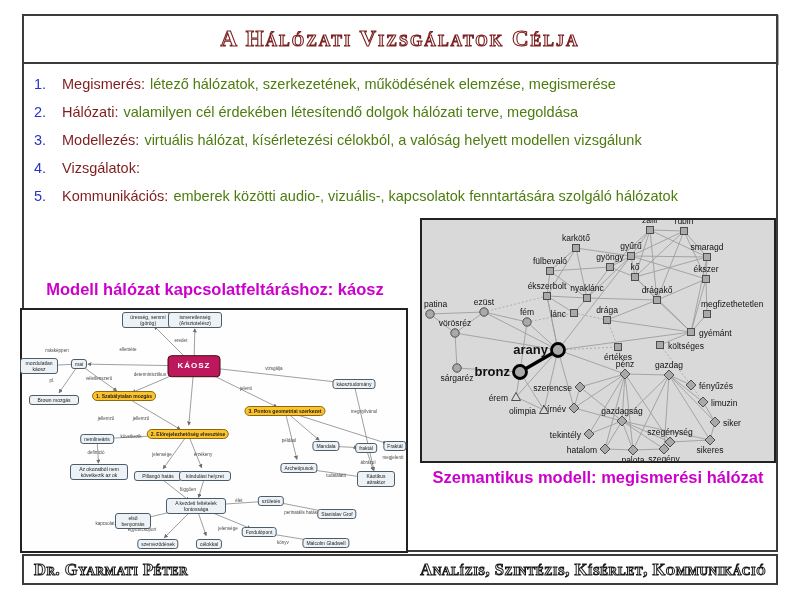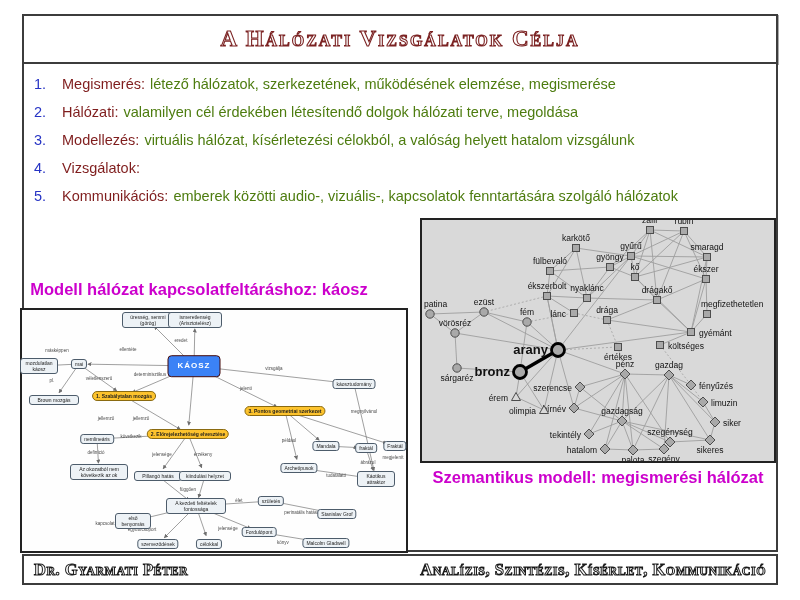--- a/index.html
+++ b/index.html
@@ -11,30 +11,30 @@
   .outl-red{color:#7b2222;-webkit-text-fill-color:#fdfdfd;-webkit-text-stroke:1.1px #7b2222;}
   .outl-black{color:#1a1a1a;-webkit-text-fill-color:#fdfdfd;-webkit-text-stroke:1px #1a1a1a;}
   #page-title{font-size:23px;letter-spacing:2px;font-weight:bold;}
   #main-box{left:22px;top:62px;width:756px;height:490px;}
   #goal-list{position:absolute;left:34px;top:76px;width:730px;}
   .li{display:flex;margin-bottom:10.5px;font-size:14.5px;line-height:1.2;}
   .li .num{color:#2633c4;width:28px;flex:0 0 28px;}
   .li .kw{color:#7f1d1d;margin-right:5px;white-space:nowrap;}
   .li .desc{color:#4d7c0f;}
   .caption{position:absolute;text-align:center;color:#cc00cc;font-weight:bold;font-size:16.5px;}
-  #caption-left{left:5px;top:280px;width:388px;}
+  #caption-left{left:21px;top:280px;width:388px;}
   #caption-right{left:420px;top:468px;width:356px;}
   #concept-map{position:absolute;left:20px;top:308px;width:388px;height:245px;background:#fefefe;border:2px solid #222;box-sizing:border-box;}
   #network-fig{position:absolute;left:420px;top:218px;width:356px;height:245px;background:#d9d9d9;border:2px solid #222;box-sizing:border-box;}
   #concept-map svg,#network-fig svg{position:absolute;left:0;top:0;}
   .cnode{position:absolute;transform:translate(-50%,-50%);background:#edf2f6;border:1px solid #4d5c6b;
          border-radius:3px;font-size:5px;line-height:1.2;padding:1px 3px;text-align:center;
          white-space:pre-line;color:#1d1d1d;z-index:3;}
   .cnode.yellow{background:#fdc32d;border-color:#8a6a10;font-weight:bold;border-radius:5px;}
-  .cnode.dark{background:#3b82f6;border-color:#450909;color:#fff;font-weight:bold;font-size:8px;
+  .cnode.dark{background:#be185d;border-color:#450909;color:#fff;font-weight:bold;font-size:8px;
               padding:5px 9px;letter-spacing:1px;border-radius:4px;}
   .clabel{position:absolute;transform:translate(-50%,-50%);font-size:4.5px;color:#4a4a4a;white-space:nowrap;z-index:2;}
   #footer-bar{left:22px;top:554px;width:756px;height:31px;display:flex;align-items:center;
               justify-content:space-between;padding:0 10px;}
   .footer-text{font-size:16.5px;letter-spacing:0.5px;font-weight:bold;}
 </style>
 </head>
 <body>
 
 <div id="title-box" class="frame">
@@ -50,21 +50,21 @@
     <span class="desc">létező hálózatok, szerkezetének, működésének elemzése, megismerése</span>
   </div>
   <div class="li">
     <span class="num">2.</span>
     <span class="kw">Hálózati:</span>
     <span class="desc">valamilyen cél érdekében létesítendő dolgok hálózati terve, megoldása</span>
   </div>
   <div class="li">
     <span class="num">3.</span>
     <span class="kw">Modellezés:</span>
-    <span class="desc">virtuális hálózat, kísérletezési célokból, a valóság helyett hatalom vizsgálunk</span>
+    <span class="desc">virtuális hálózat, kísérletezési célokból, a valóság helyett modellen vizsgálunk</span>
   </div>
   <div class="li">
     <span class="num">4.</span>
     <span class="kw">Vizsgálatok:</span>
   </div>
   <div class="li">
     <span class="num">5.</span>
     <span class="kw">Kommunikációs:</span>
     <span class="desc">emberek közötti audio-, vizuális-, kapcsolatok fenntartására szolgáló hálózatok</span>
   </div>

